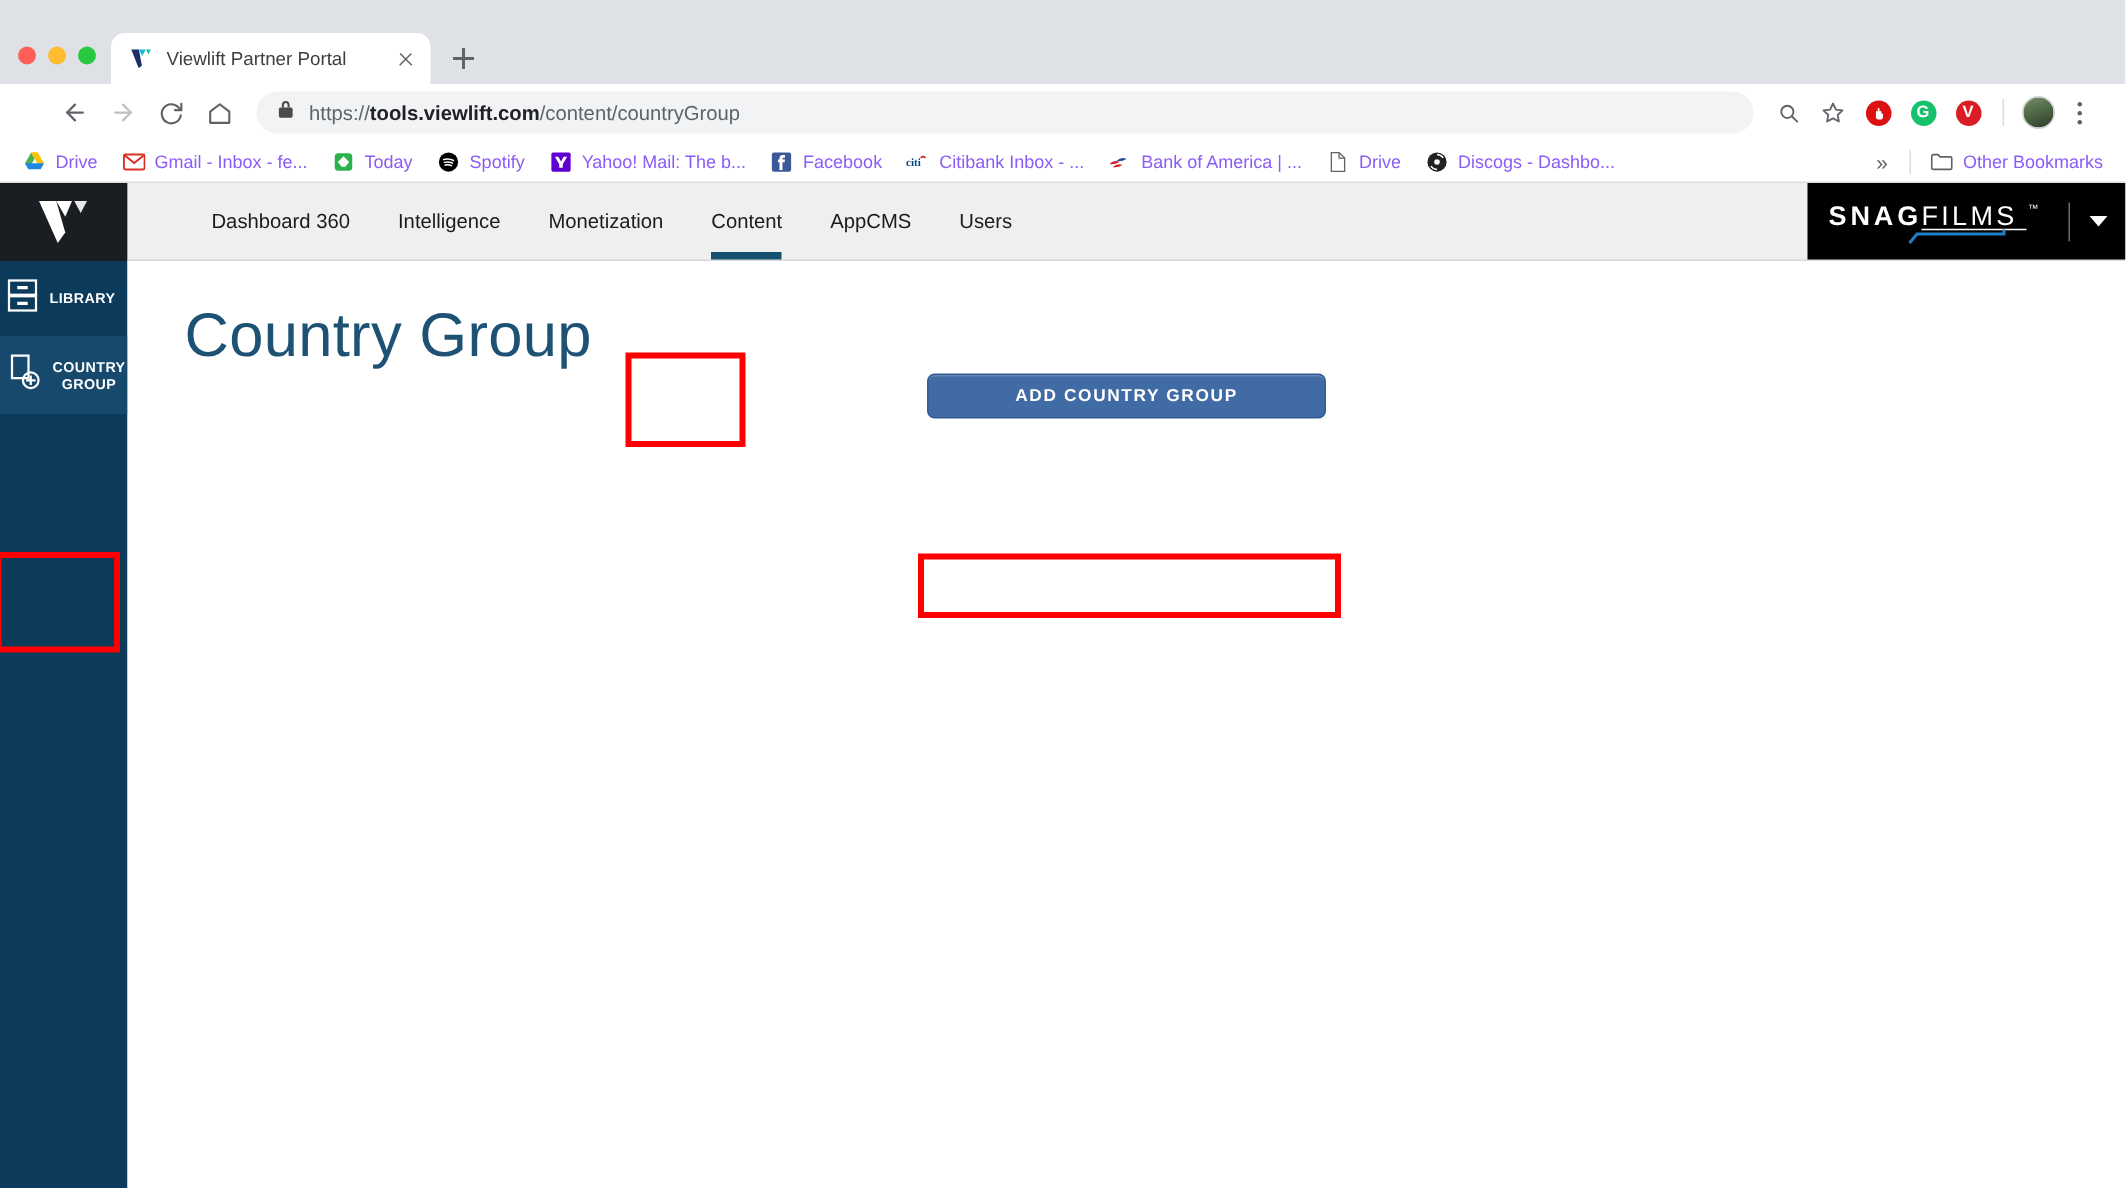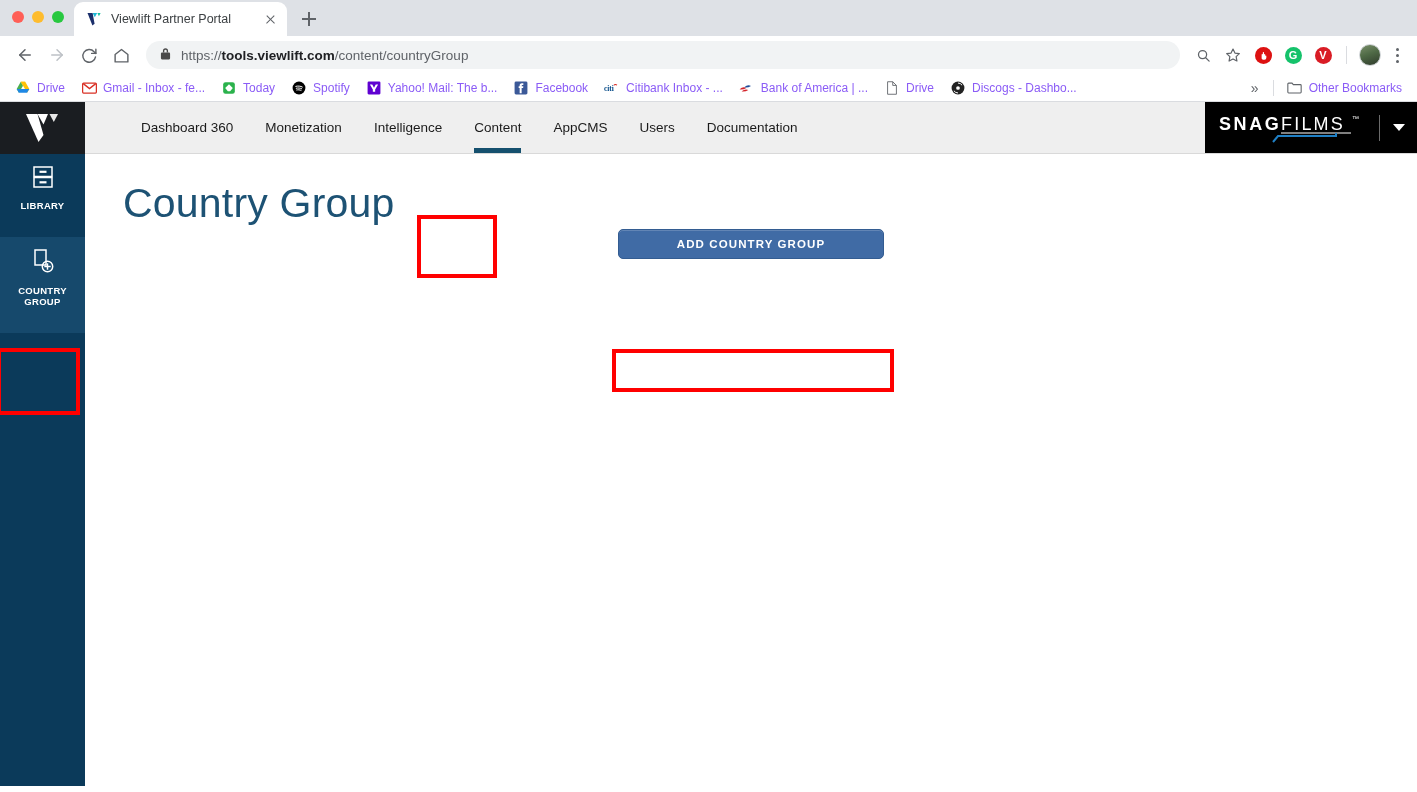--- a/index.html
+++ b/index.html
@@ -8,21 +8,21 @@
     width: 1417px; height: 792px;
     font-family: "Liberation Sans", sans-serif;
     background: #ffffff;
     overflow: hidden;
   }
 
   
   .browser { width: 1417px; height: 792px; position: relative; }
 
   .tabstrip {
-    height: 36px; background: #dee1e6;
+    height: 56px; background: #dee1e6;
     display: flex; align-items: flex-end; padding-left: 10px;
     position: relative;
   }
   .traffic { display: flex; align-items: center; gap: 8px; padding: 0 10px 13px 2px; }
   .dot { width: 12px; height: 12px; border-radius: 50%; display:block; }
   .dot.red { background: #ff5f57; }
   .dot.amber { background: #febc2e; }
   .dot.green { background: #28c840; }
 
   .tab {
@@ -52,21 +52,21 @@
     border-radius: 50%;
   }
   .newtab::before, .newtab::after {
     content:''; position:absolute; background:#5f6368;
   }
   .newtab::before { left: 7px; top: 13.2px; width: 14px; height: 1.6px; }
   .newtab::after  { left: 13.2px; top: 7px; width: 1.6px; height: 14px; }
 
   .toolbar {
     height: 38px; background: #ffffff;
-    display: flex; align-items: center; padding: 0 10px; gap: 2px;
+    display: flex; align-items: center; padding: 0 21px; gap: 2px; margin-left: 14px;
   }
   .navbtn {
     width: 30px; height: 30px; display:flex; align-items:center; justify-content:center;
     border-radius: 50%; color: #5f6368;
   }
   .navbtn.disabled { color: #bdc1c6; }
   .navbtn svg { display: block; }
 
   .omnibox {
     flex: 1; height: 28px; background: #f1f3f4; border-radius: 14px;
@@ -116,21 +116,21 @@
 
   .sidebar {
     width: 85px; background: #0b3a5a; flex: 0 0 85px;
     display: flex; flex-direction: column;
   }
   .side-logo {
     height: 52px; background: #1a1d21;
     display: flex; align-items: center; justify-content: center;
   }
   .side-item {
-    padding: 11px 4px 26px; display: flex; flex-direction: column;
+    padding: 11px 4px 10px; display: flex; flex-direction: row;
     align-items: center; gap: 7px; color: #ffffff;
   }
   .side-item.active { background: #16496c; }
   .side-label {
     font-size: 9.5px; font-weight: bold; letter-spacing: .3px;
     text-align: center; line-height: 11px; color:#ffffff;
   }
 
   .content-col { flex: 1; display: flex; flex-direction: column; min-width: 0; }
 
@@ -437,36 +437,33 @@
     </div>
 
     <div class="content-col">
 
       <div class="topnav">
         <div class="nav-items">
           <div class="nav-item">
               <span>Dashboard 360</span>
             </div>
           <div class="nav-item">
+              <span>Intelligence</span>
+            </div>
+          <div class="nav-item">
               <span>Monetization</span>
-            </div>
-          <div class="nav-item">
-              <span>Intelligence</span>
             </div>
           <div class="nav-item active">
               <span>Content</span>
             </div>
           <div class="nav-item">
               <span>AppCMS</span>
             </div>
           <div class="nav-item">
               <span>Users</span>
-            </div>
-          <div class="nav-item">
-              <span>Documentation</span>
             </div>
         </div>
 
         <div class="brandbar">
           <span class="brand-logo">
             <svg width="150" height="34" viewBox="0 0 150 34">
               <text x="2" y="19" font-family="Liberation Sans, sans-serif" font-size="18" font-weight="bold" letter-spacing="2.6" fill="#ffffff">SNAG</text>
               <text x="64" y="19" font-family="Liberation Sans, sans-serif" font-size="18" letter-spacing="2.2" fill="#ffffff">FILMS</text>
               <text x="135" y="10" font-family="Liberation Sans, sans-serif" font-size="7" fill="#ffffff">™</text>
               <path d="M64 22 h70" stroke="#ffffff" stroke-width="1"></path>

